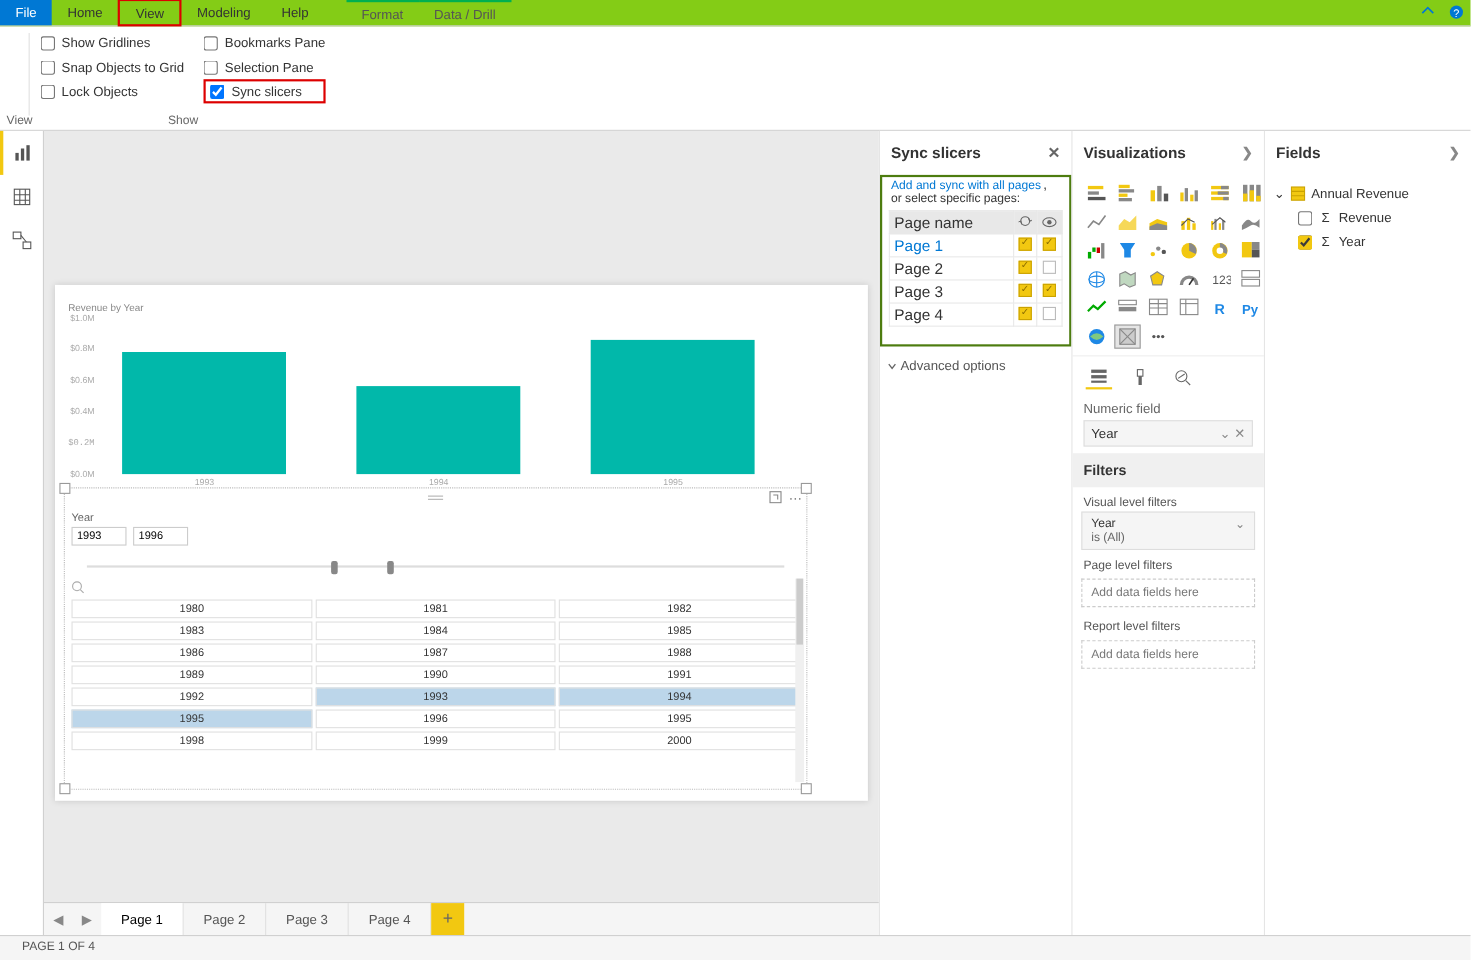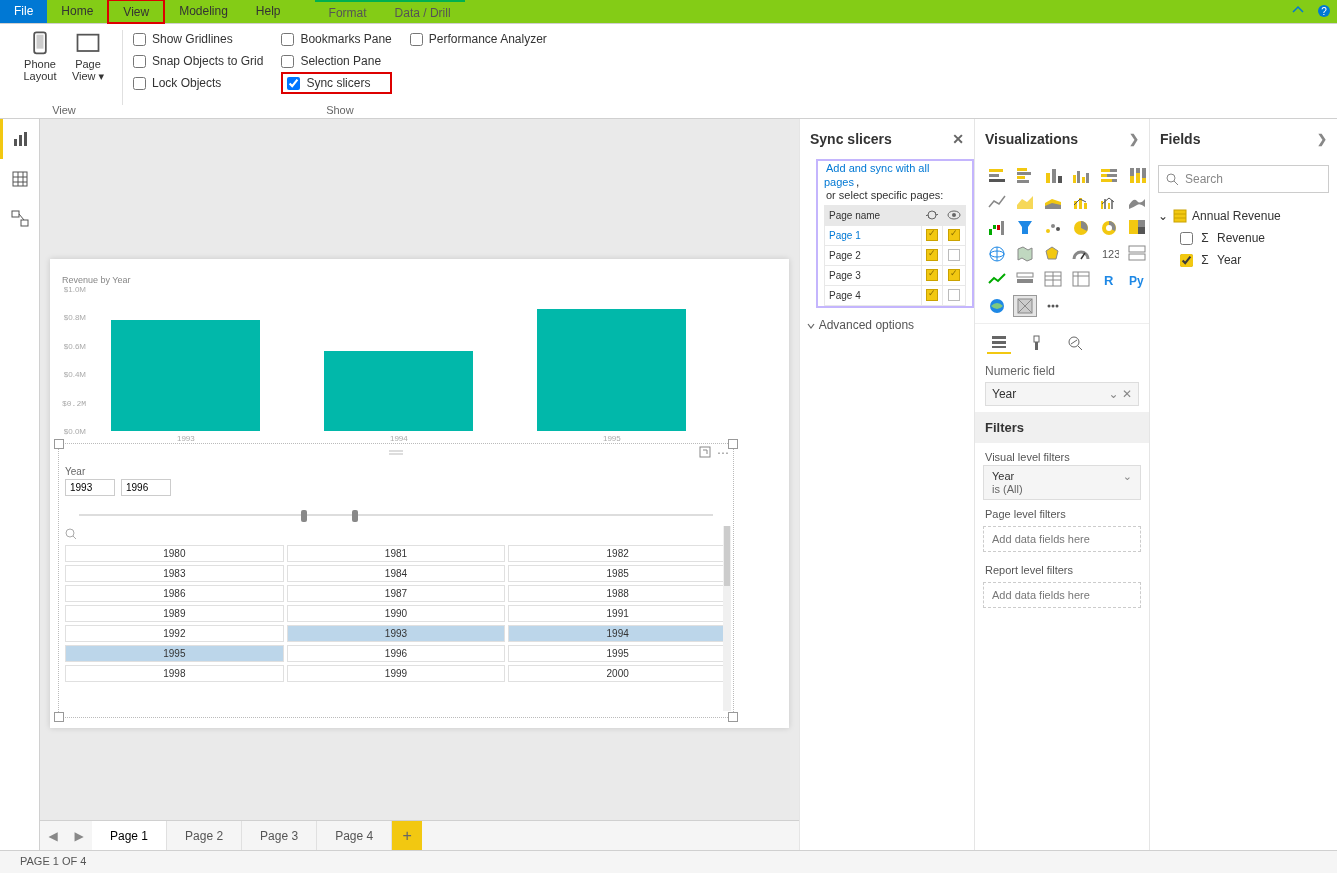--- a/index.html
+++ b/index.html
@@ -71,22 +71,22 @@
 .right-panels { position: absolute; top: 119px; right: 0; bottom: 23px; width: 538px; display: flex; background: #fff;}
 .panel { border-left: 1px solid #e5e5e5; display: flex; flex-direction: column;}
 .panel-header { height: 40px; display: flex; align-items: center; justify-content: space-between; padding: 0 10px; font-size: 14px; font-weight: 600; color: #333;}
 .panel-header .chev { color: #888; font-size: 12px;}
 
 
 .sync-panel { width: 175px; }
 .sync-body { padding: 0 6px; }
 .sync-body .hint { font-size: 11px; color: #0078d4; padding: 4px 2px 0 2px;}
 .sync-body .hint2 { font-size: 11px; color: #333; padding: 0 2px 4px 2px;}
-.red-frame { border: 2px solid #c4b5fd; padding-bottom: 0; margin-left: 16px;}
-.sync-table { width: 100%; border-collapse: collapse; font-size: 10px;}
+.red-frame { border: 2px solid #4d7c0f; padding-bottom: 16px;}
+.sync-table { width: 100%; border-collapse: collapse; font-size: 14px;}
 .sync-table th, .sync-table td { border: 1px solid #e8e8e8; padding: 2px 4px; text-align: left; height: 20px;}
 .sync-table th { background: #e8e8e8; font-weight: 400;}
 .sync-table td.c { text-align: center; width: 20px;}
 .sync-table .mini-check { width: 12px; height: 12px; display: inline-block; background: #f2c811; border: 1px solid #caa200; position: relative;}
 .sync-table .mini-check.off { background: #fff; border: 1px solid #bbb;}
 .sync-table .mini-check::after { content: "✓"; font-size: 9px; position: absolute; left: 1px; top: -2px; color: #8a6d00;}
 .sync-table .mini-check.off::after { content: "";}
 .adv-opt { padding: 10px 6px; font-size: 12px; color: #555; cursor: pointer;}
 .close-x { cursor: pointer; font-size: 14px; color: #666;}
 
@@ -140,35 +140,20 @@
   <div class="rightctl">
     <svg width="14" height="14">
         <circle cx="7" cy="7" r="6" fill="#0078d4"></circle>
         <text x="7" y="11" font-size="10" fill="#fff" text-anchor="middle">?</text>
       </svg>
   </div>
 </div>
 
 <div class="ribbon">
   <div class="ribbon-group" style="padding-bottom:16px;">
-    <div style="display:flex;">
-      <div class="large-btn">
-        <svg viewBox="0 0 24 24">
-            <rect x="7" y="2" width="10" height="18" rx="2" fill="none" stroke="#555" stroke-width="1.5"></rect>
-            <rect x="9" y="4" width="6" height="12" fill="#ccc"></rect>
-          </svg>
-        <span>Phone Layout</span>
-      </div>
-      <div class="large-btn">
-        <svg viewBox="0 0 24 24">
-            <rect x="3" y="4" width="18" height="14" fill="none" stroke="#555" stroke-width="1.5"></rect>
-          </svg>
-        <span><span>Page View</span> ▾</span>
-      </div>
-    </div>
     <div class="ribbon-group-label">View</div>
   </div>
   <div class="ribbon-group-sep"></div>
   <div class="ribbon-group" style="align-items:flex-start; padding-bottom:16px;">
     <div style="display:flex; gap:18px;">
       <div>
         <label class="checkrow">
             <input type="checkbox" style="">
             <span>Show Gridlines</span>
           </label>
@@ -186,26 +171,20 @@
             <input type="checkbox" style="">
             <span>Bookmarks Pane</span>
           </label>
         <label class="checkrow">
             <input type="checkbox" style="">
             <span>Selection Pane</span>
           </label>
         <label class="checkrow red-box">
             <input type="checkbox" checked="" style="">
             <span>Sync slicers</span>
-          </label>
-      </div>
-      <div>
-        <label class="checkrow">
-            <input type="checkbox" style="">
-            <span>Performance Analyzer</span>
           </label>
       </div>
     </div>
     <div class="ribbon-group-label">Show</div>
   </div>
 </div>
 
 <div class="left-nav">
   <div class="nav-btn active">
     <svg width="18" height="18">
@@ -663,27 +642,20 @@
     <div class="filter-well">Add data fields here</div>
     <div class="filter-section-label">Report level filters</div>
     <div class="filter-well">Add data fields here</div>
   </div>
 
   <div class="panel fields-panel">
     <div class="panel-header">
       <span>Fields</span>
       <span class="chev">❯</span>
     </div>
-    <div class="search-box">
-      <svg width="14" height="14">
-          <circle cx="6" cy="6" r="4" fill="none" stroke="#888"></circle>
-          <line x1="9" y1="9" x2="13" y2="13" stroke="#888"></line>
-        </svg>
-      <span>Search</span>
-    </div>
     <div class="fld-tree">
       <div class="fld-row">
         <span>⌄</span>
         <span class="fld-icon">
             <svg width="14" height="14">
               <rect x="1" y="1" width="12" height="12" fill="#f2c811" stroke="#caa200"></rect>
               <line x1="1" y1="5" x2="13" y2="5" stroke="#caa200"></line>
               <line x1="1" y1="9" x2="13" y2="9" stroke="#caa200"></line>
             </svg>
           </span>

